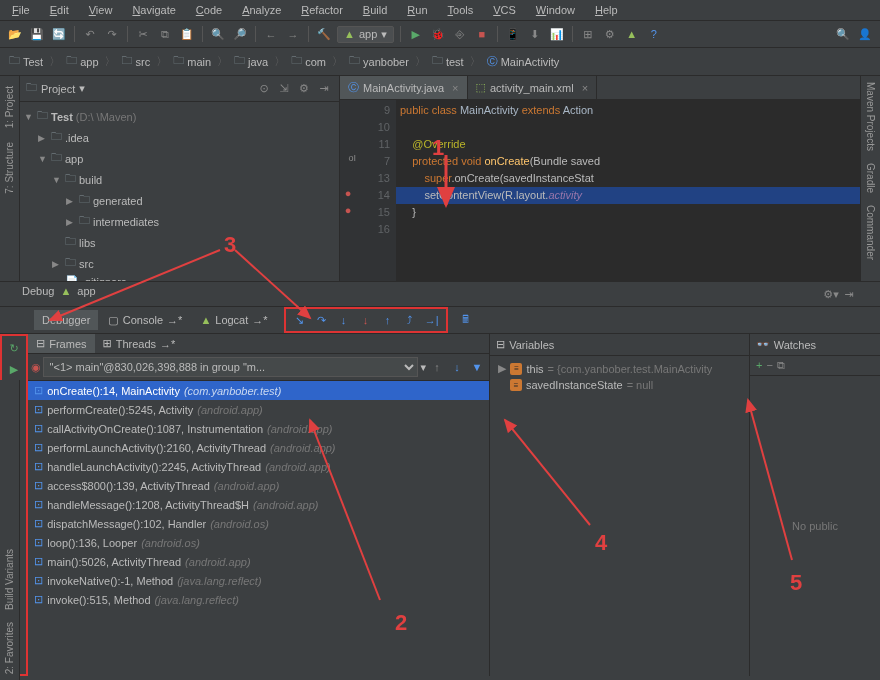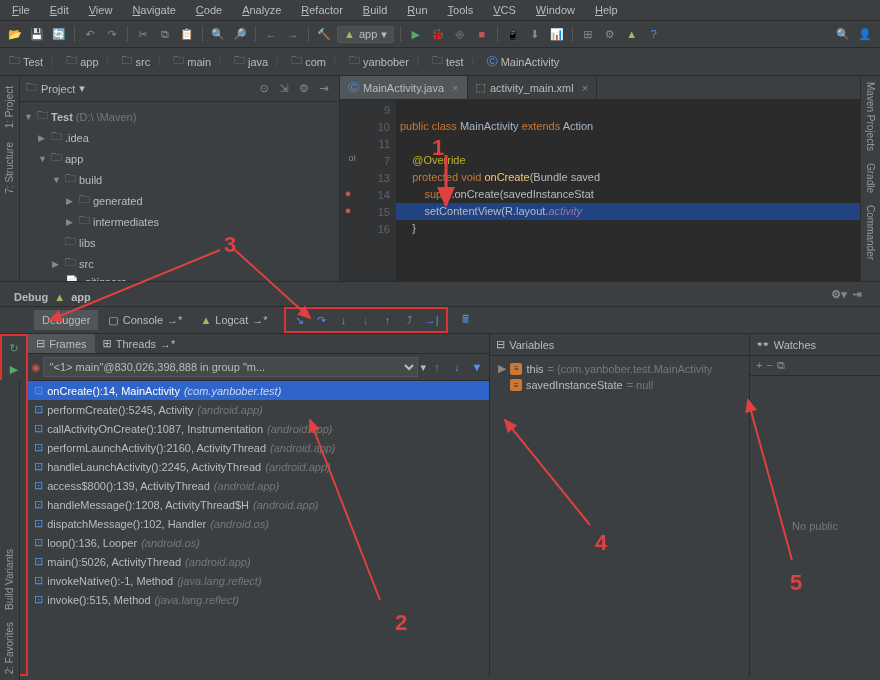--- a/index.html
+++ b/index.html
@@ -31,33 +31,33 @@
 .tree-row .arr { width:10px; color:#888; font-size:9px; }
 .dim { color:#777; }
 .editor { flex:1; background:#2b2b2b; display:flex; flex-direction:column; position:relative; }
 .ed-tabs { display:flex; background:#3c3f41; border-bottom:1px solid #2b2b2b; }
 .ed-tab { display:flex; align-items:center; gap:4px; padding:4px 8px; background:#515658; border-right:1px solid #2b2b2b; }
 .ed-tab.inactive { background:#3c3f41; }
 .ed-tab .x { color:#888; margin-left:4px; }
 .code { font-family:Consolas,monospace; font-size:13px; display:flex; flex:1; overflow:hidden; }
 .gutter { width:40px; background:#313335; color:#606366; text-align:right; padding:2px 6px 2px 2px; }
 .gutter div { height:17px; line-height:17px; position:relative; }
-.lines { flex:1; padding:18px 0; }
+.lines { flex:1; padding:2px 0; }
 .lines div { height:17px; line-height:17px; white-space:pre; padding-left:4px; }
 .kw { color:#cc7832; }
 .fn { color:#ffc66d; }
 .cls { color:#a9b7c6; }
 .ann { color:#bbb529; }
 .str { color:#9876aa; font-style:italic; }
 .hl { background:#214283; }
 .err-ic { color:#c75450; }
 .right-rail { width:20px; background:#3c3f41; border-left:1px solid #2b2b2b; display:flex; flex-direction:column; align-items:center; }
 .right-rail .tab-v { writing-mode:vertical-rl; padding:6px 2px; font-size:10px; color:#999; }
 .debug-panel { border-top:1px solid #2b2b2b; background:#3c3f41; height:395px; display:flex; flex-direction:column; }
-.dbg-hdr { display:flex; align-items:flex-end; padding:3px 14px; border-bottom:1px solid #2b2b2b;font-weight:bold; }
+.dbg-hdr { display:flex; align-items:flex-start; padding:3px 22px; border-bottom:1px solid #2b2b2b; }
 .dbg-hdr .title { flex:1; display:flex; align-items:center; gap:6px; }
 .dbg-tabs { display:flex; align-items:center; padding:0 4px; gap:2px; border-bottom:1px solid #2b2b2b; position:relative; }
 .dbg-tab { padding:4px 8px; background:#515658; display:flex; align-items:center; gap:4px; cursor:pointer; }
 .dbg-tab.inactive { background:#3c3f41; }
 .step-box { display:flex; gap:2px; padding:2px 4px; border:2px solid #d33; margin-left:6px; }
 .step-btn { width:20px; height:18px; display:flex; align-items:center; justify-content:center; color:#5394ec; cursor:pointer; }
 .dbg-body { display:flex; flex:1; overflow:hidden; }
 .dbg-left-rail { width:28px; border:2px solid #d33; display:flex; flex-direction:column; align-items:center; padding:2px 0; gap:1px; }
 .dbg-rail-btn { width:20px; height:20px; display:flex; align-items:center; justify-content:center; cursor:pointer; color:#888; }
 .frames-pane { flex:1; border-right:1px solid #2b2b2b; display:flex; flex-direction:column; min-width:0; }

